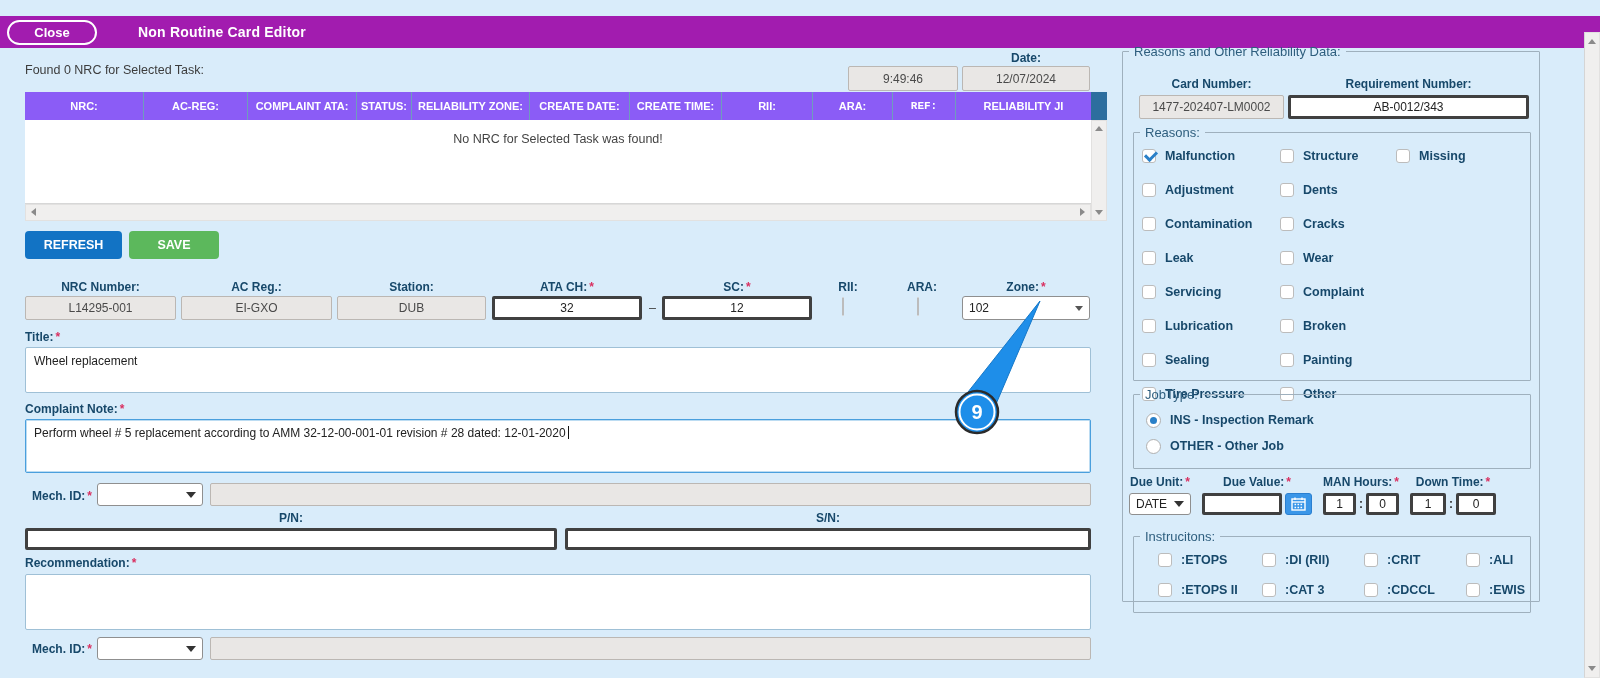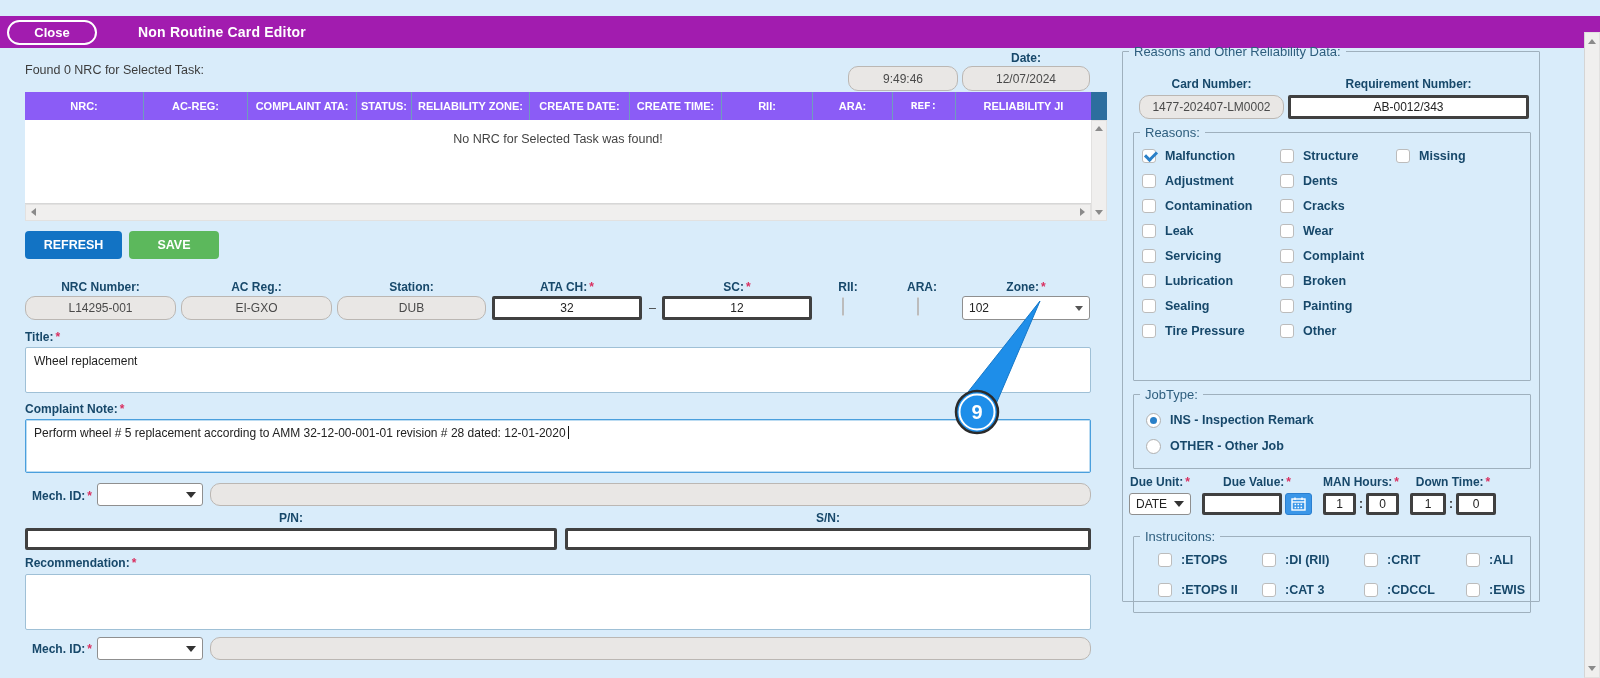--- a/index.html
+++ b/index.html
@@ -21,21 +21,21 @@
   .app-title { position: absolute; left: 138px; top: 8px; color: #fff; font: bold 14px "Liberation Sans", sans-serif; letter-spacing: .2px; }
 
   
   .lbl { font: bold 12px "Liberation Sans", sans-serif; color: #17486a; white-space: nowrap; }
   .tc  { text-align: center; }
   .ast { color: #d93060; font-weight: bold; margin-left: 2px; }
   .plain { font: 12.5px "Liberation Sans", sans-serif; color: #3c3c3c; }
 
   
   .gfield {
-    background: #e9e7e5; border: 1px solid #bbb7b3; border-radius: 10px;
+    background: #e9e7e5; border: 1px solid #bbb7b3; border-radius: 2px;
     display: flex; align-items: center; justify-content: center;
     font: 12px "Liberation Sans", sans-serif; color: #4a4a4a;
   }
   .wfield {
     background: #fff; border: 3px solid #404040; border-radius: 2px;
     display: flex; align-items: center; justify-content: center;
     font: 12px "Liberation Sans", sans-serif; color: #222;
   }
   .wfield.left { justify-content: flex-start; padding-left: 7px; }
   .ta { background: #fff; border: 1px solid #9fc0d6; border-radius: 2px; padding: 6px 8px; font: 12px "Liberation Sans", sans-serif; color: #222; }
@@ -82,21 +82,21 @@
   .arr-right { border-top: 4px solid transparent; border-bottom: 4px solid transparent; border-left: 5px solid #8a8a8a; }
 
   
   .btn { border: none; border-radius: 4px; color: #fff; font: bold 12.5px "Liberation Sans", sans-serif; cursor: pointer; position: absolute; }
   .btn-blue { background: #1273c4; }
   .btn-green { background: #5cb85c; }
 
   
   fieldset { border: 1px solid #9fb0bd; border-radius: 1px; position: absolute; }
   legend { font: 13px "Liberation Sans", sans-serif; color: #2e5e7e; padding: 0 5px; margin-left: 6px; white-space: nowrap; }
-  .rcol { position: absolute; top: 8px; display: flex; flex-direction: column; gap: 9px; }
+  .rcol { position: absolute; top: 8px; display: flex; flex-direction: column; gap: 18px; }
 
   .due-row { position: absolute; left: 6px; top: 416px; width: 406px; display: flex; gap: 11px; align-items: flex-end; }
   .due-group { display: flex; flex-direction: column; align-items: center; gap: 4px; }
   .due-fields { display: flex; align-items: center; gap: 3px; }
   .colon { font: bold 12px "Liberation Sans", sans-serif; color: #333; }
   .cal-btn { width: 27px; height: 22px; background: #3a96e8; border: 1px solid #2a7fd0; border-radius: 3px; display: flex; align-items: center; justify-content: center; cursor: pointer; }
 
   .caret { display: inline-block; width: 1px; height: 13px; background: #111; margin-left: 2px; vertical-align: -2px; }
   .callout { position: absolute; left: 0; top: 0; pointer-events: none; z-index: 50; }
 </style>

